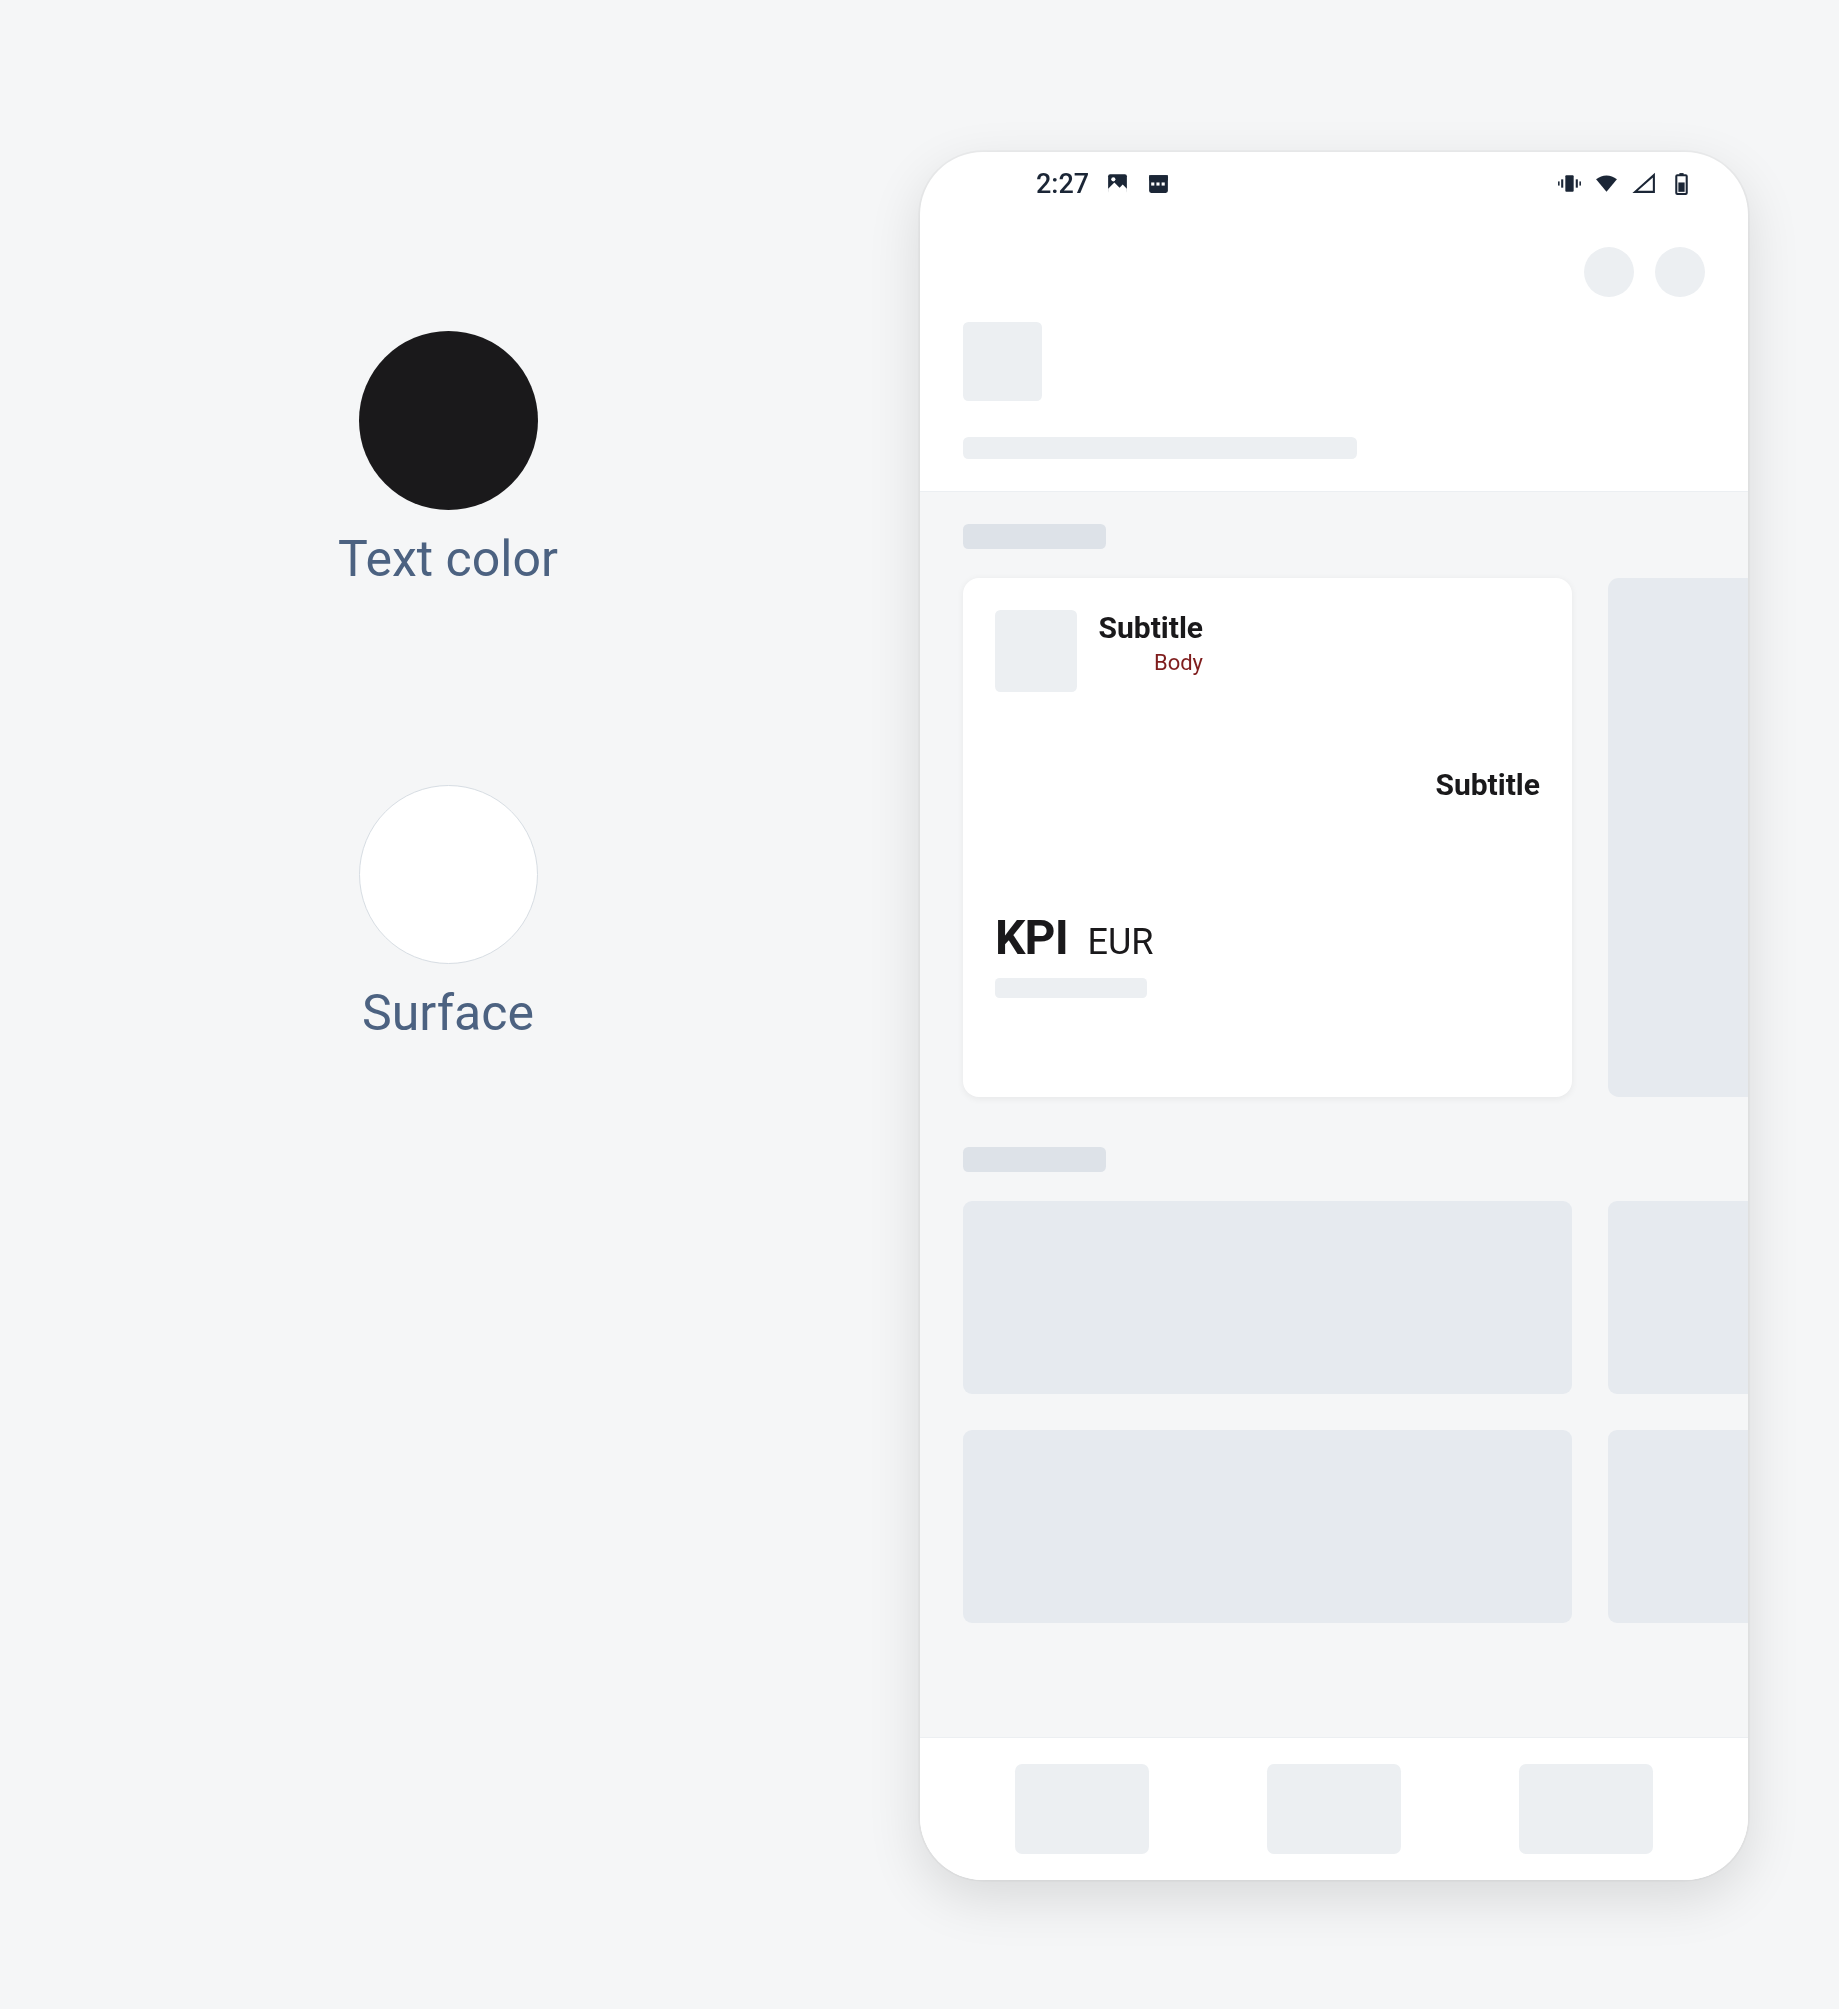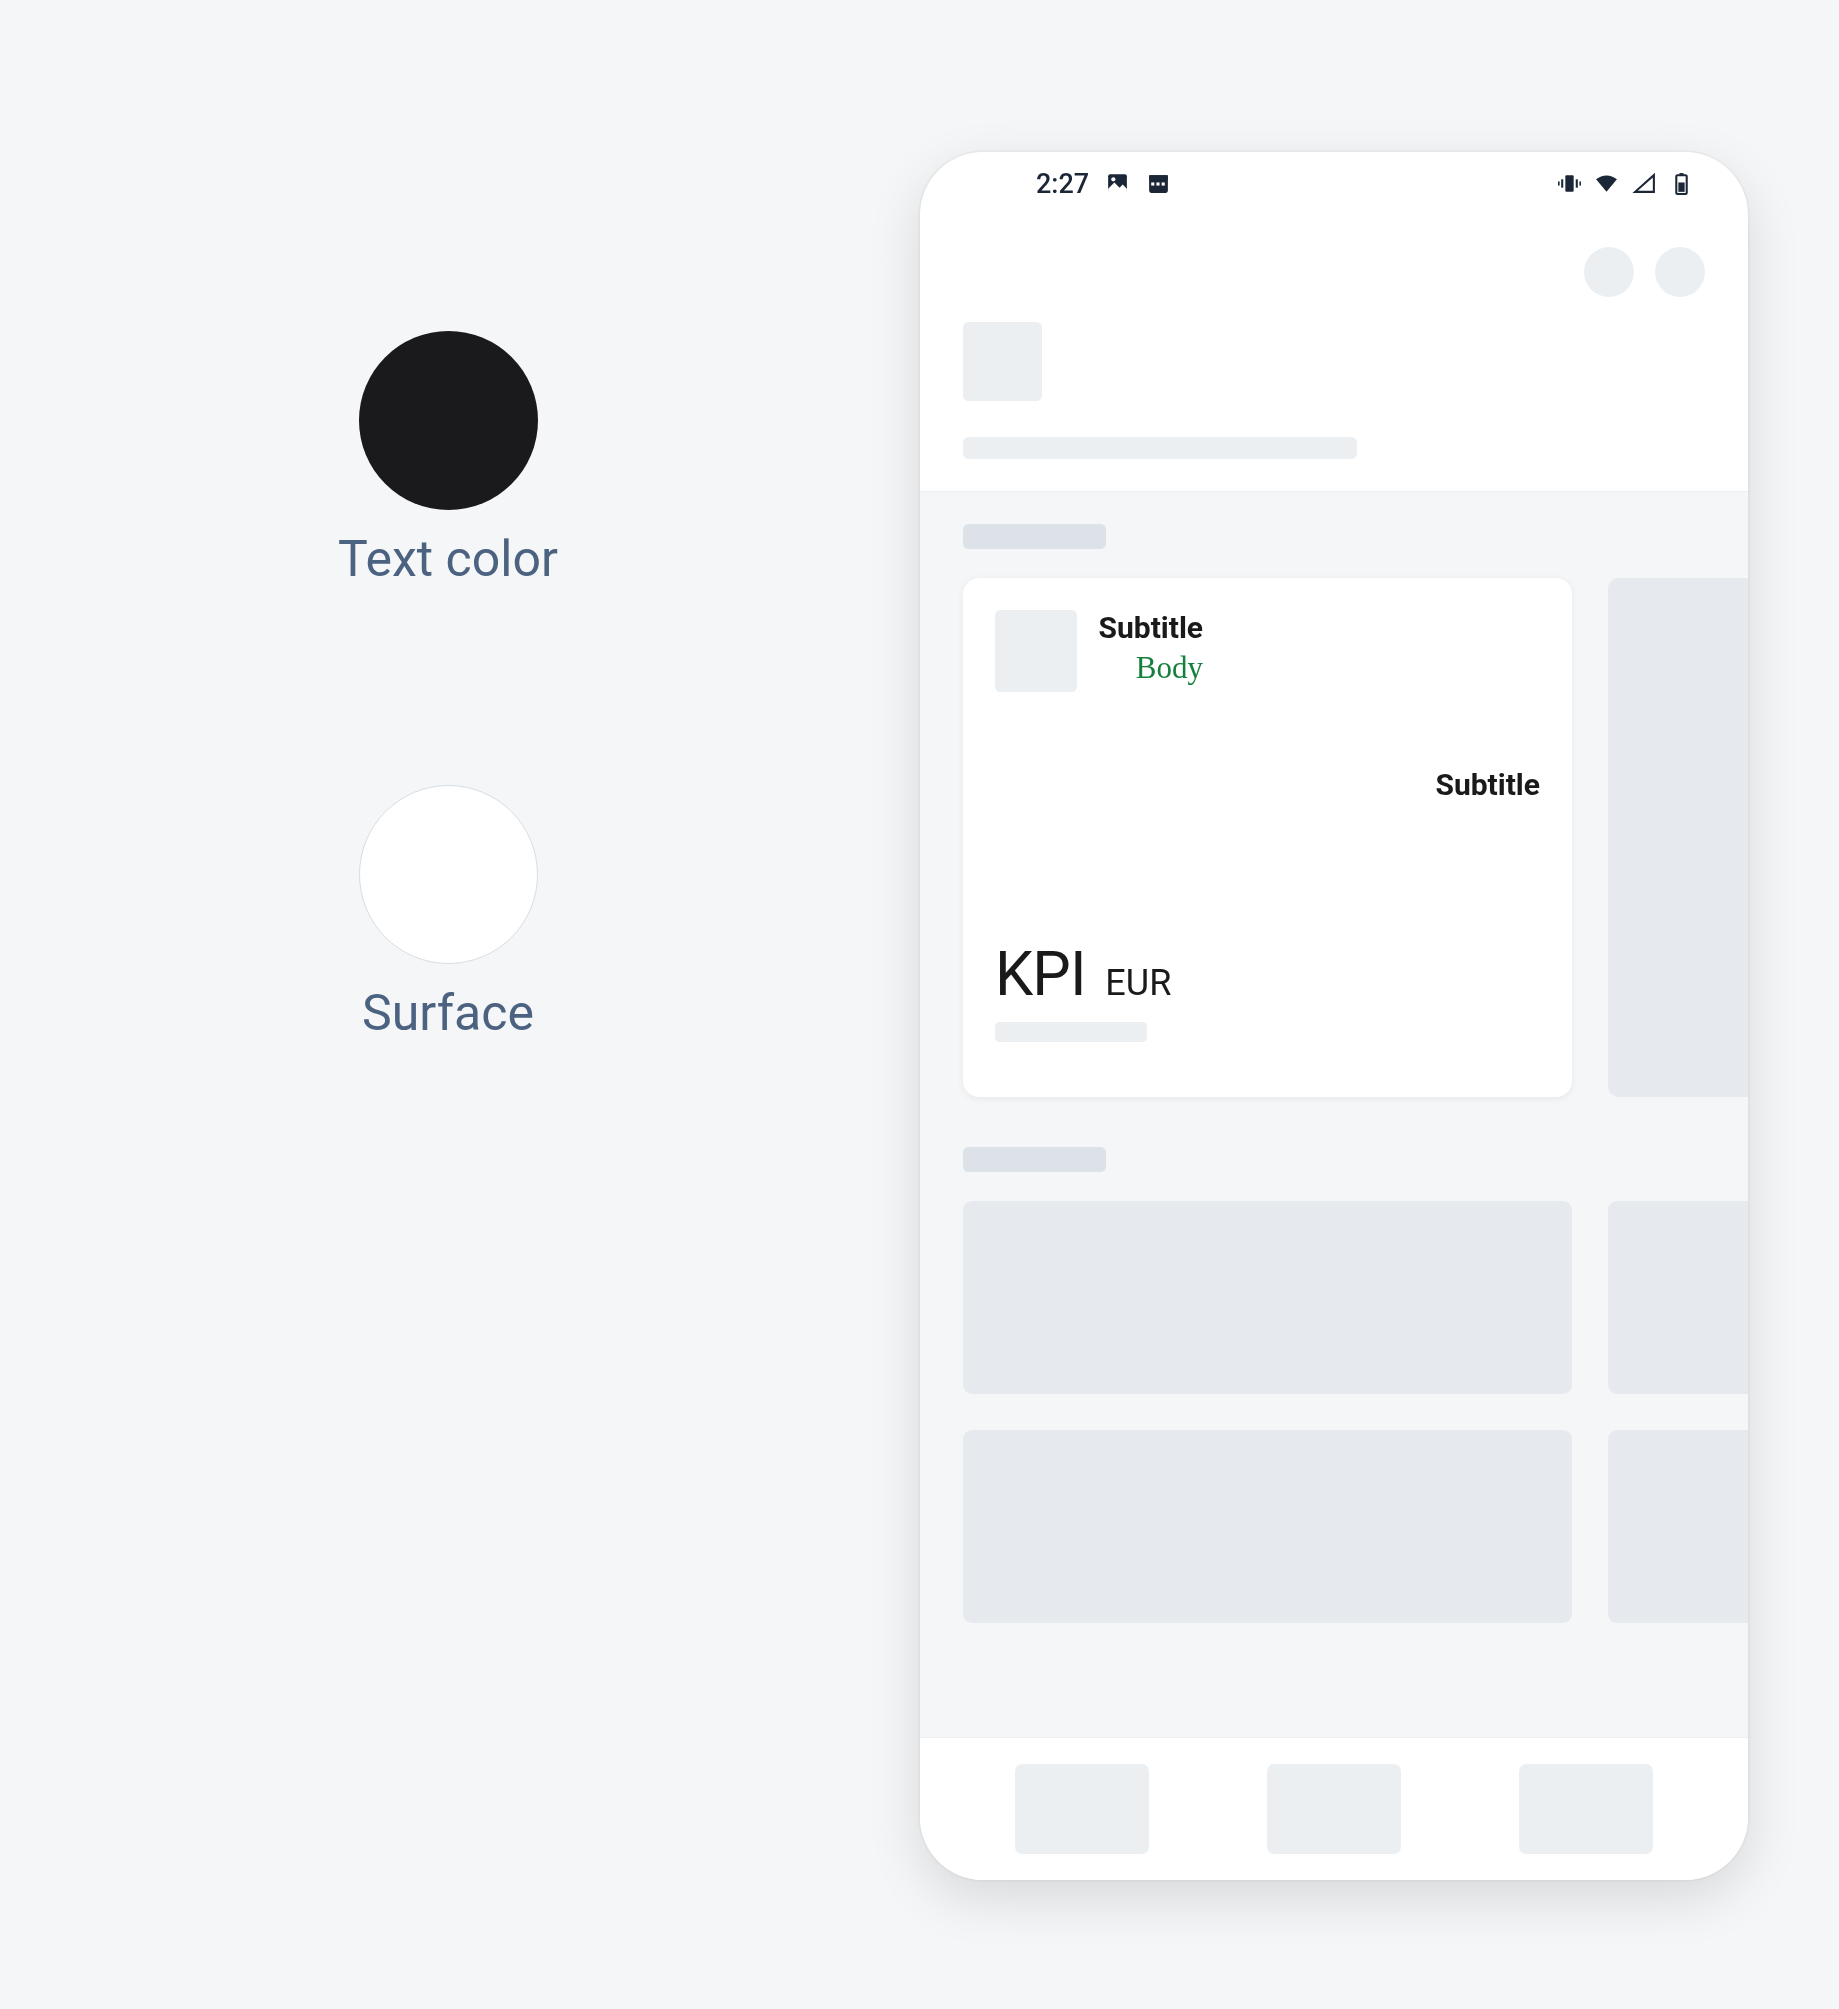--- a/index.html
+++ b/index.html
@@ -133,24 +133,24 @@
   .card-header {
     display: flex;
     gap: 21.5px;
     margin-bottom: 75px;
   }
   .card-thumb {
     width: 82px; height: 82px; background: #eceff2; border-radius: 5.4px;
   }
   .card-titles { display: flex; flex-direction: column; gap: 5.4px; }
   .card-subtitle { font-size: 30px; font-weight: 700; color: #1a191b; }
-  .card-bodytext { font-size: 31px; color: #15803d; font-family: Liberation Serif, serif; }
+  .card-bodytext { font-size: 22px; color: #7f1d1d; }
   .card-sub2 { font-size: 30px; font-weight: 700; color: #1a191b; margin-bottom: 107px; }
   .kpi-row { display: flex; align-items: baseline; gap: 19.7px; color: #1a191b; }
-  .kpi { font-size: 61px; font-weight: 400; letter-spacing: -0.9px; margin-top: 29px; }
+  .kpi { font-size: 48px; font-weight: 700; letter-spacing: -0.9px; }
   .kpi-unit { font-size: 36px; font-weight: 400; }
   .card-footer-bar { margin-top: 12.5px; width: 152px; height: 19.7px; background: #eceff2; border-radius: 4.5px; }
 
   .placeholder-row {
     display: flex;
     gap: 36px;
     margin-bottom: 36px;
   }
   .placeholder-block {
     background: #e6eaef;

